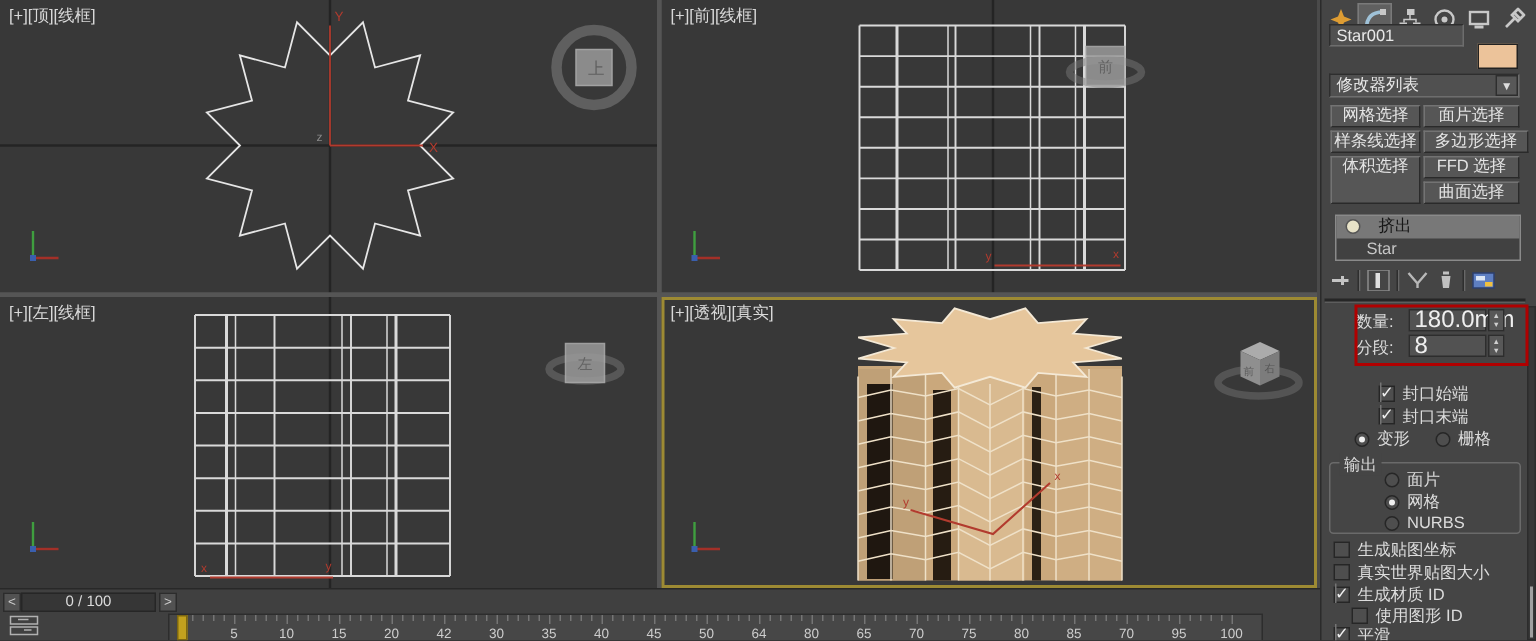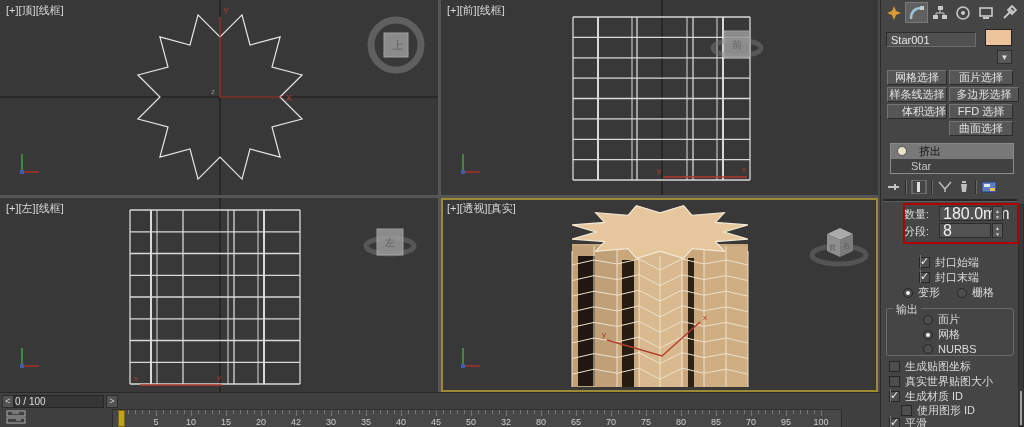--- a/index.html
+++ b/index.html
@@ -46,21 +46,21 @@
   .radio{width:10px;height:10px;border-radius:50%;background:#4e4e4e;border:1px solid #262626;box-sizing:border-box;position:relative;flex:0 0 10px;}
   .radio.sel::after{content:"";position:absolute;left:2px;top:2px;width:4px;height:4px;border-radius:50%;background:#f0f0f0;}
   .rlabel{white-space:nowrap;}
   .scrolltrack{position:absolute;left:137px;top:204px;width:6px;height:223px;background:#373737;border:1px solid #2c2c2c;box-sizing:border-box;}
   .scrollthumb{position:absolute;left:1px;top:186px;width:2px;height:34px;background:#a0a0a0;}
   
   .bottombar{position:absolute;left:0;top:392px;width:880px;height:35px;background:#404040;border-top:1px solid #282828;box-sizing:border-box;}
   .framebtn{position:absolute;top:2px;width:12px;height:13px;background:#525252;border:1px solid #2c2c2c;color:#cfcfcf;
             font-size:9px;text-align:center;line-height:11px;box-sizing:border-box;}
   .framebox{position:absolute;left:14px;top:2px;width:90px;height:13px;background:#363636;border:1px solid #262626;
-            color:#dcdcdc;font-size:10px;line-height:12px;box-sizing:border-box;}
+            color:#dcdcdc;font-size:10px;text-align:center;line-height:12px;box-sizing:border-box;}
   .ruler{position:absolute;left:112px;top:16px;width:730px;height:19px;background:#474747;border:1px solid #2d2d2d;box-sizing:border-box;}
   .tick{position:absolute;top:0;width:1px;background:#757575;}
   .tnum{position:absolute;bottom:0px;transform:translateX(-50%);font-size:9px;color:#cdcdcd;}
   .slider{position:absolute;top:0;width:7px;height:17px;background:#c2a11e;border:1px solid #7d6710;box-sizing:border-box;z-index:2;}
   .mcicon{position:absolute;left:6px;top:17px;width:22px;height:14px;}
 </style>
 </head>
 <body>
 
 <div class="app">
@@ -263,30 +263,31 @@
             <rect x="5" y="12" width="6" height="2" fill="#c8c8c8"></rect>
           </svg>
       </div>
       <div class="tab">
         <svg width="16" height="16">
             <path d="M3,13 L9,7 M9,4 L12,7 M7,5 L11,1 L15,5 L11,9 Z" stroke="#c8c8c8" stroke-width="1.8" fill="none"></path>
           </svg>
       </div>
     </div>
 
-    <div class="field" style="left:5px;top:32px;width:90px;height:15px;">Star001</div>
+    <div class="field" style="left:5px;top:16px;width:90px;height:15px;">Star001</div>
     <div class="swatch" style="left:104px;top:29px;width:25px;height:15px;background:#ecc39a;"></div>
 
+    <div class="field" style="left:5px;top:49px;width:127px;height:16px;">修改器列表</div>
     <div class="ddarrow" style="left:116px;top:50px;">▼</div>
 
     <div class="btn3" style="left:6px;top:70px;width:60px;height:15px;">网格选择</div>
     <div class="btn3" style="left:68px;top:70px;width:64px;height:15px;">面片选择</div>
     <div class="btn3" style="left:6px;top:87px;width:60px;height:15px;">样条线选择</div>
     <div class="btn3" style="left:68px;top:87px;width:70px;height:15px;">多边形选择</div>
-    <div class="btn3" style="left:6px;top:104px;width:60px;height:15px;text-align:right;">体积选择</div>
+    <div class="btn3" style="left:6px;top:104px;width:60px;height:32px;">体积选择</div>
     <div class="btn3" style="left:68px;top:104px;width:64px;height:15px;">FFD 选择</div>
     <div class="btn3" style="left:68px;top:121px;width:64px;height:15px;">曲面选择</div>
 
     <div class="stackbox">
       <div class="stackrow sel">
         <span class="bulb"></span>
         <span>挤出</span>
       </div>
       <div class="stackrow" style="padding-left:20px;">
         <span>Star</span>
@@ -523,21 +524,21 @@
         <div class="tnum" style="left: 43px;">5</div>
         <div class="tnum" style="left: 78px;">10</div>
         <div class="tnum" style="left: 113px;">15</div>
         <div class="tnum" style="left: 148px;">20</div>
         <div class="tnum" style="left: 183px;">42</div>
         <div class="tnum" style="left: 218px;">30</div>
         <div class="tnum" style="left: 253px;">35</div>
         <div class="tnum" style="left: 288px;">40</div>
         <div class="tnum" style="left: 323px;">45</div>
         <div class="tnum" style="left: 358px;">50</div>
-        <div class="tnum" style="left: 393px;">32</div>
+        <div class="tnum" style="left: 393px;">64</div>
         <div class="tnum" style="left: 428px;">80</div>
         <div class="tnum" style="left: 463px;">65</div>
         <div class="tnum" style="left: 498px;">70</div>
         <div class="tnum" style="left: 533px;">75</div>
         <div class="tnum" style="left: 568px;">80</div>
         <div class="tnum" style="left: 603px;">85</div>
         <div class="tnum" style="left: 638px;">70</div>
         <div class="tnum" style="left: 673px;">95</div>
         <div class="tnum" style="left: 708px;">100</div>
       </div>

